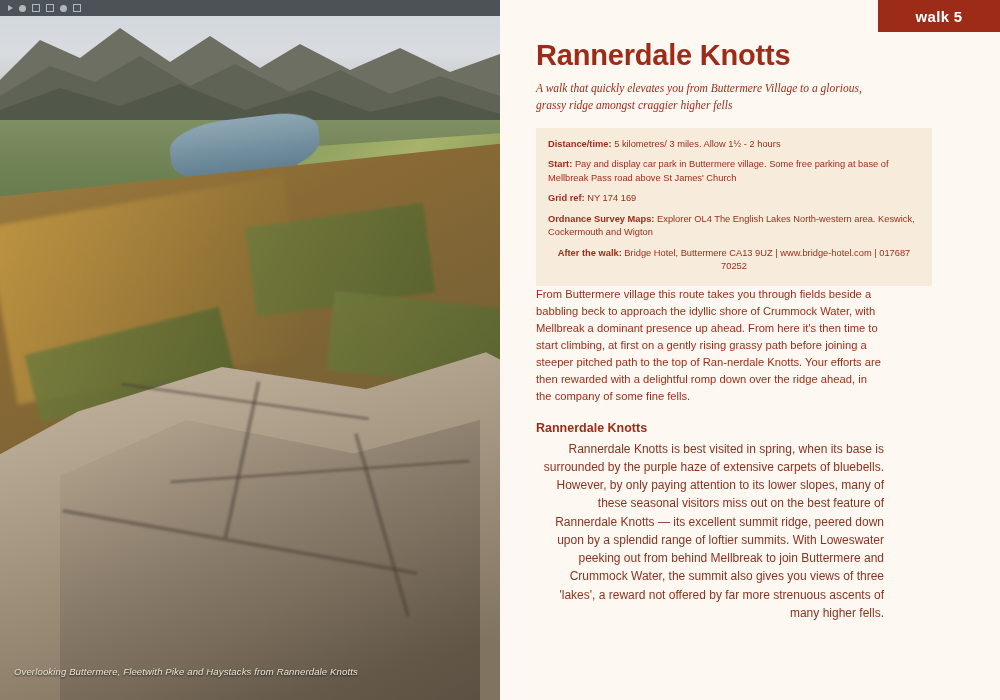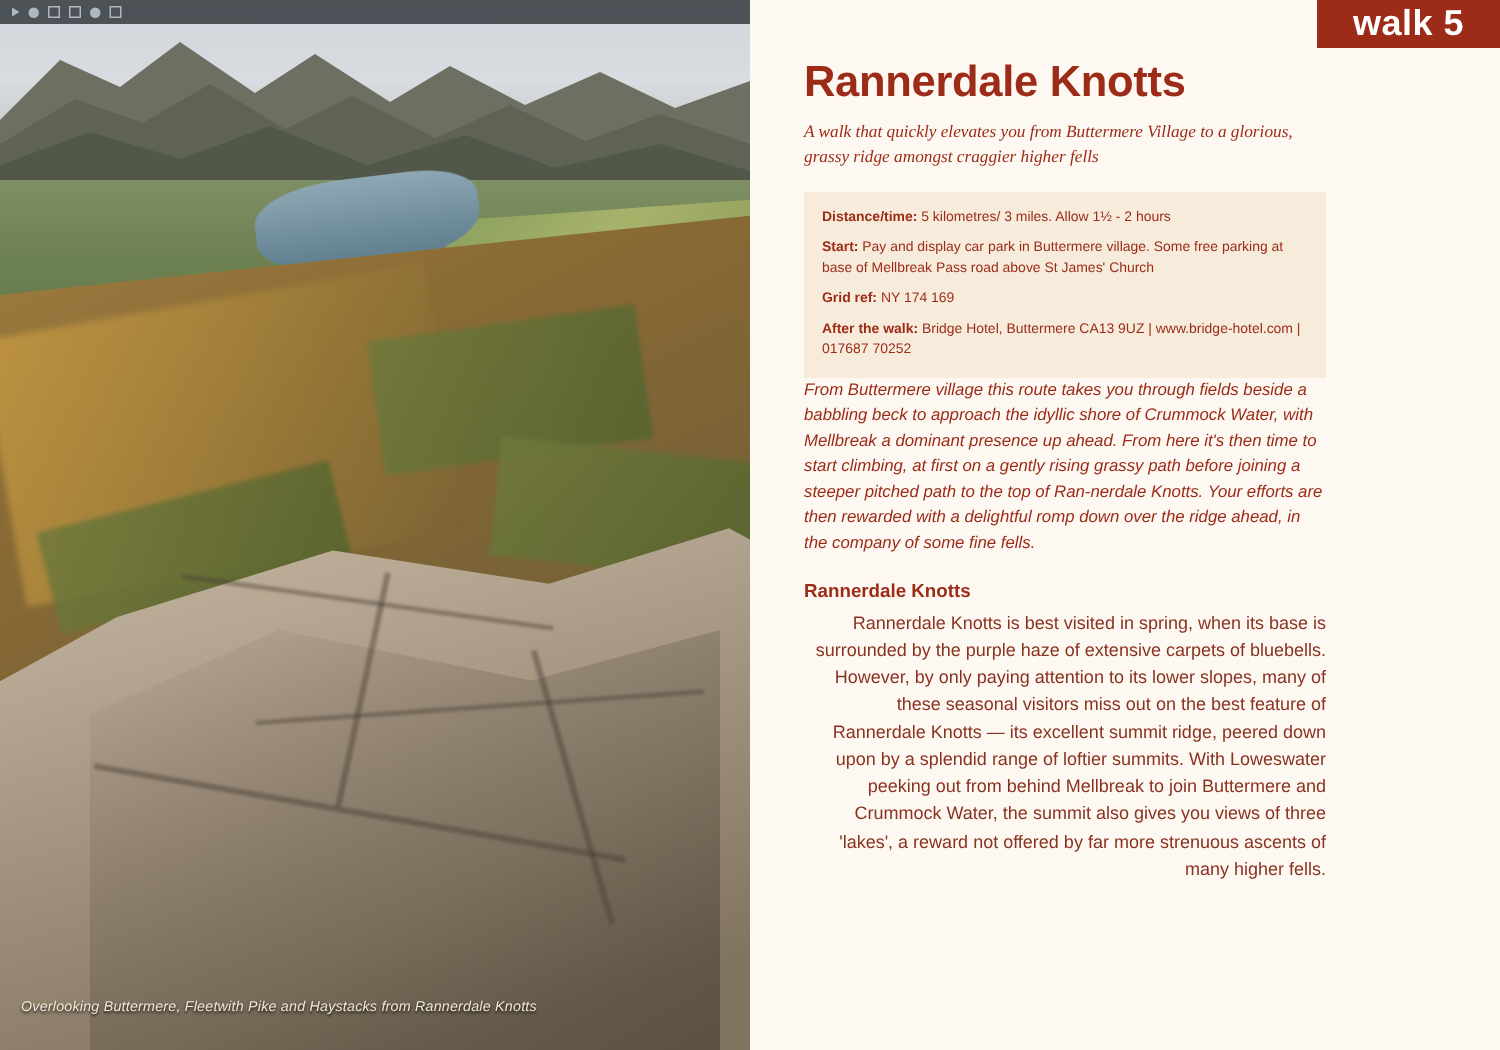--- a/index.html
+++ b/index.html
@@ -154,21 +154,21 @@
     position: absolute;
     right: 0;
     top: 0;
     width: 122px;
     height: 32px;
     background: #9c2b17;
     color: #ffffff;
     display: flex;
     align-items: center;
     justify-content: center;
-    font-size: 24px;
+    font-size: 15px;
     font-weight: bold;
     letter-spacing: 0.3px;
   }
 
   .main-col {
     position: absolute;
     left: 36px;
     top: 40px;
     width: 348px;
   }
@@ -187,41 +187,40 @@
     font-style: italic;
     line-height: 1.45;
     margin-bottom: 14px;
     font-family: Liberation Serif, serif;
   }
 
   .factbox {
     background: #f7ecdc;
     padding: 10px 12px 12px 12px;
     box-sizing: border-box;
-    width: 348px;
+    width: 396px;
   }
   .fact-line {
     color: #9c2b17;
     font-size: 9.3px;
     line-height: 1.45;
     margin-bottom: 7px;
   }
-  .fact-line:last-child { margin-bottom: 0; }
+  .fact-line:last-child { margin-bottom: 0; text-align: center; }
   .fact-line b { font-weight: bold; }
 
   .section-head {
     color: #9c2b17;
     font-size: 12.5px;
     font-weight: bold;
     margin: 16px 0 5px 0;
   }
   .outline-text {
     color: #9c2b17;
     font-size: 11.2px;
-    font-style: italic;
     line-height: 1.52;
   }
   .body-text {
     color: #8a3220;
     font-size: 12px;
     line-height: 1.52;
     text-align: right;
   }
 </style>
 </head>
@@ -297,20 +296,24 @@
         </div>
         <div class="fact-line">
           <b>Start:</b>
           <span>Pay and display car park in Buttermere village. Some free parking at base of Mellbreak Pass road above St James' Church</span>
         </div>
         <div class="fact-line">
           <b>Grid ref:</b>
           <span>NY 174 169</span>
         </div>
         <div class="fact-line">
+          <b>Ordnance Survey Maps:</b>
+          <span>Explorer OL4 The English Lakes North-western area. Keswick, Cockermouth and Wigton</span>
+        </div>
+        <div class="fact-line">
           <b>After the walk:</b>
           <span>Bridge Hotel, Buttermere CA13 9UZ | www.bridge-hotel.com | 017687 70252</span>
         </div>
       </div>
 
       <div class="outline-text">From Buttermere village this route takes you through fields beside a babbling beck to approach the idyllic shore of Crummock Water, with Mellbreak a dominant presence up ahead. From here it's then time to start climbing, at first on a gently rising grassy path before joining a steeper pitched path to the top of Ran-nerdale Knotts. Your efforts are then rewarded with a delightful romp down over the ridge ahead, in the company of some fine fells.</div>
 
       <div class="section-head">Rannerdale Knotts</div>
       <div class="body-text">Rannerdale Knotts is best visited in spring, when its base is surrounded by the purple haze of extensive carpets of bluebells. However, by only paying attention to its lower slopes, many of these seasonal visitors miss out on the best feature of Rannerdale Knotts — its excellent summit ridge, peered down upon by a splendid range of loftier summits. With Loweswater peeking out from behind Mellbreak to join Buttermere and Crummock Water, the summit also gives you views of three 'lakes', a reward not offered by far more strenuous ascents of many higher fells.</div>
     </div>

